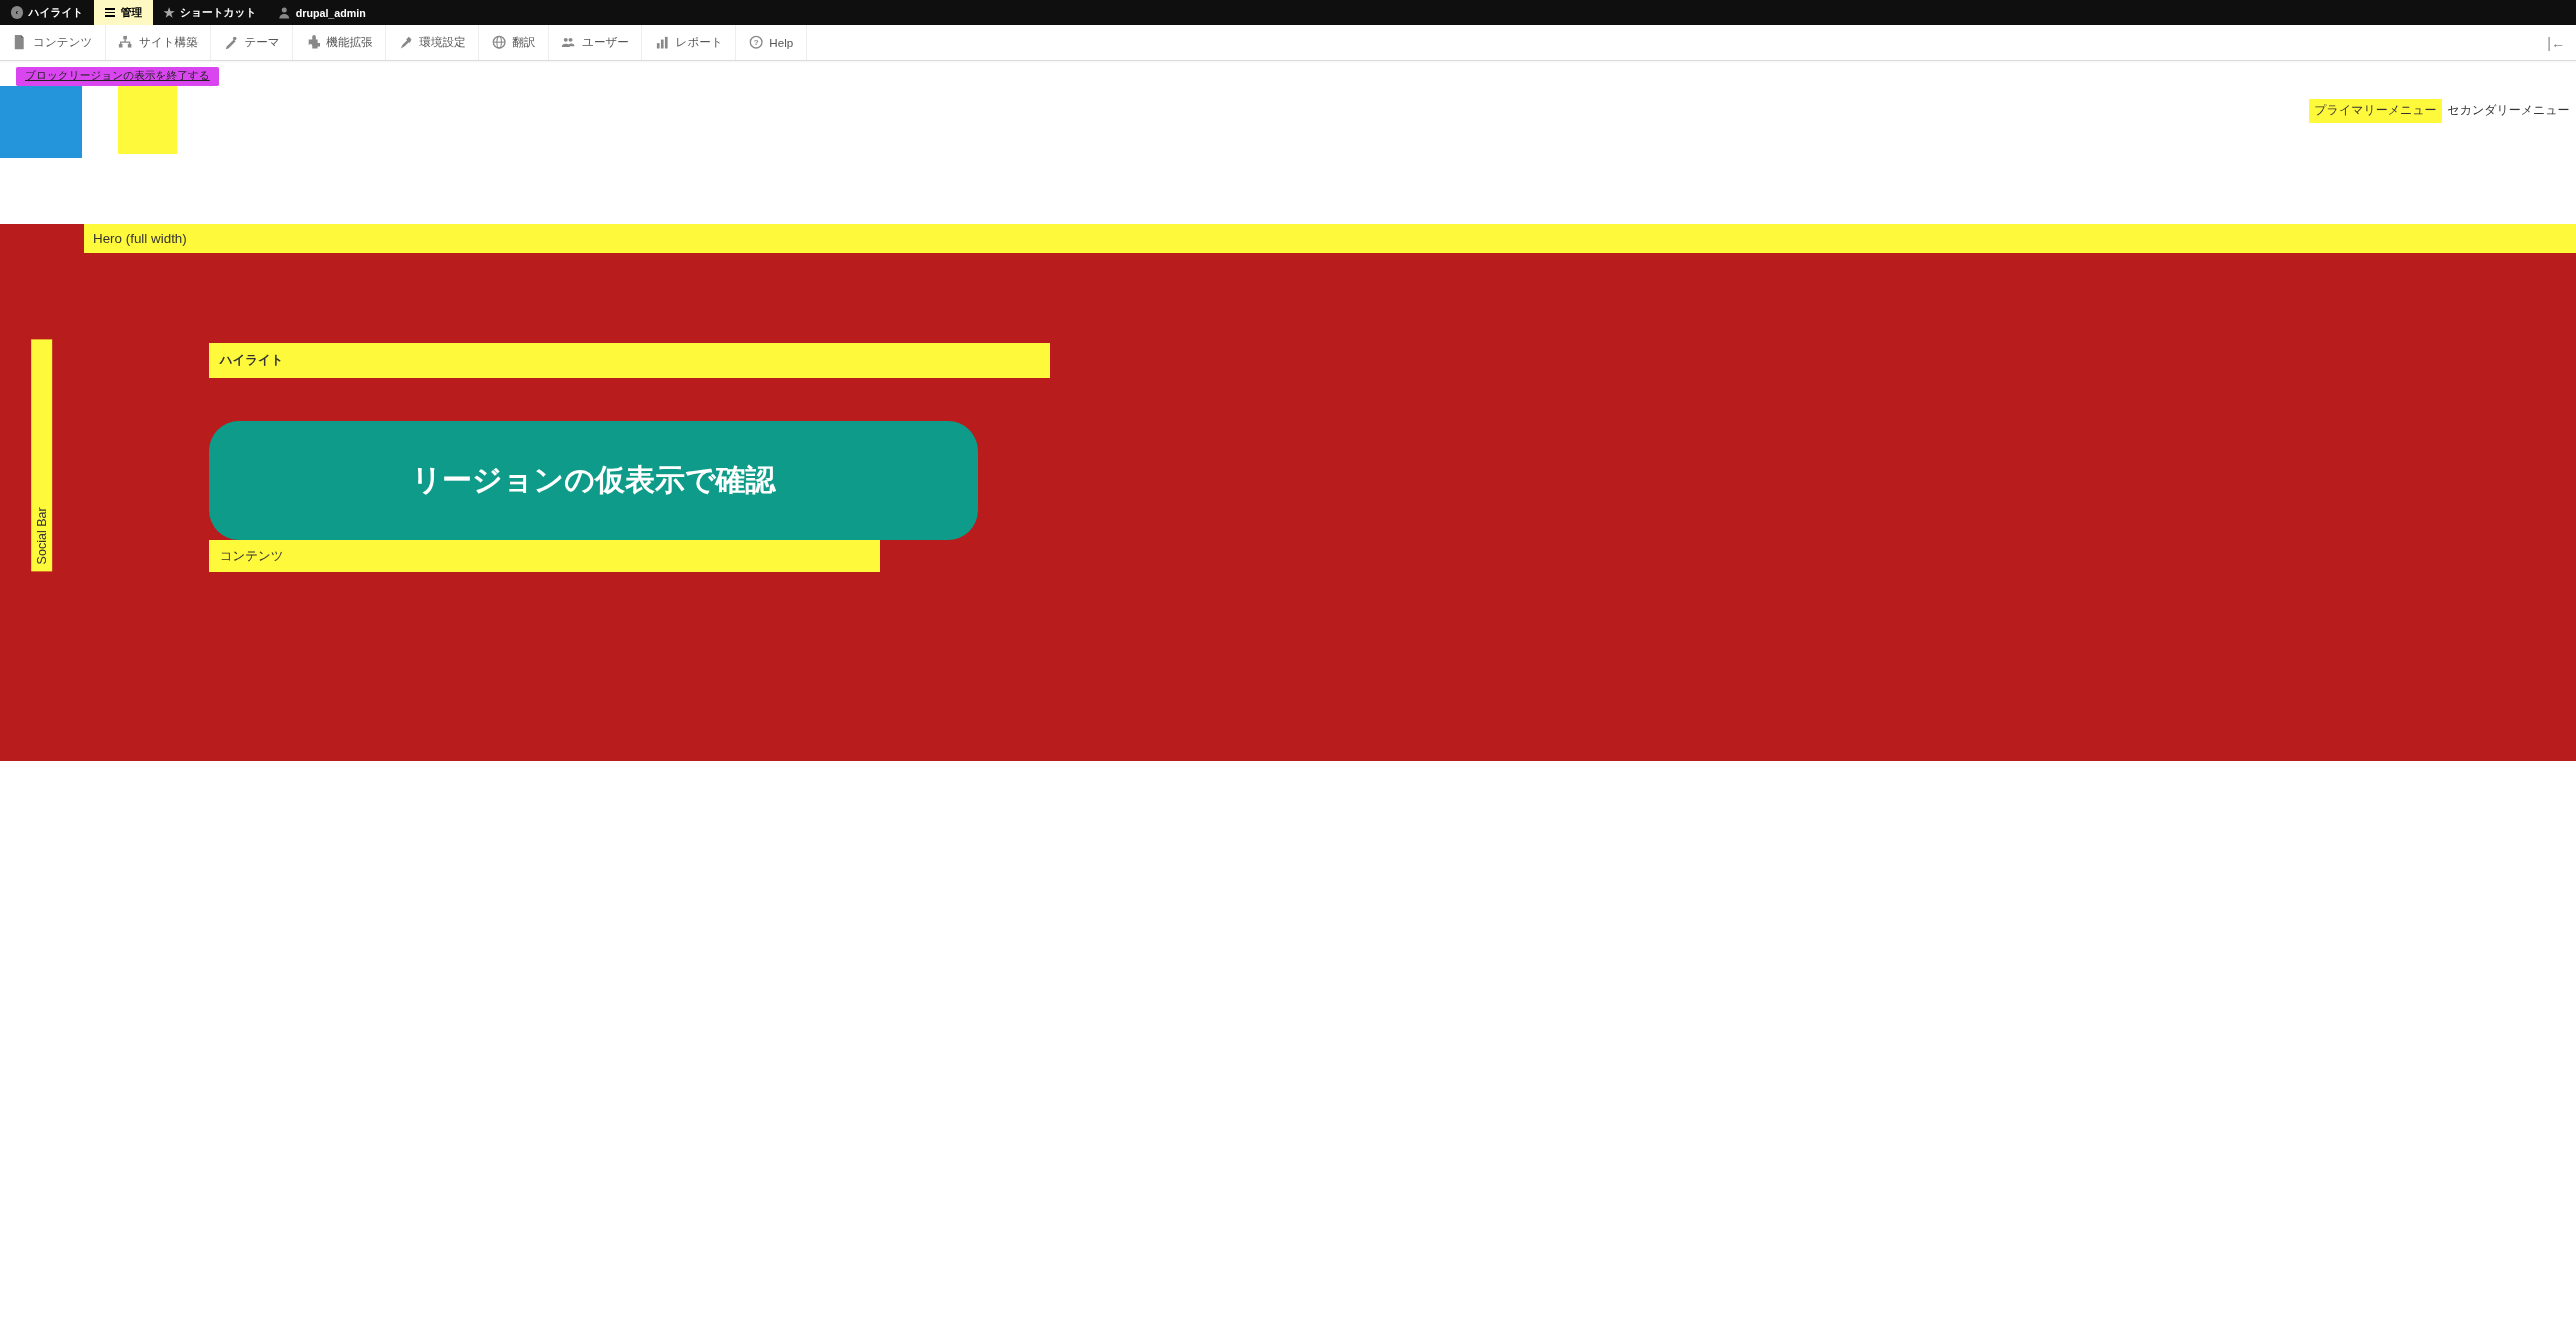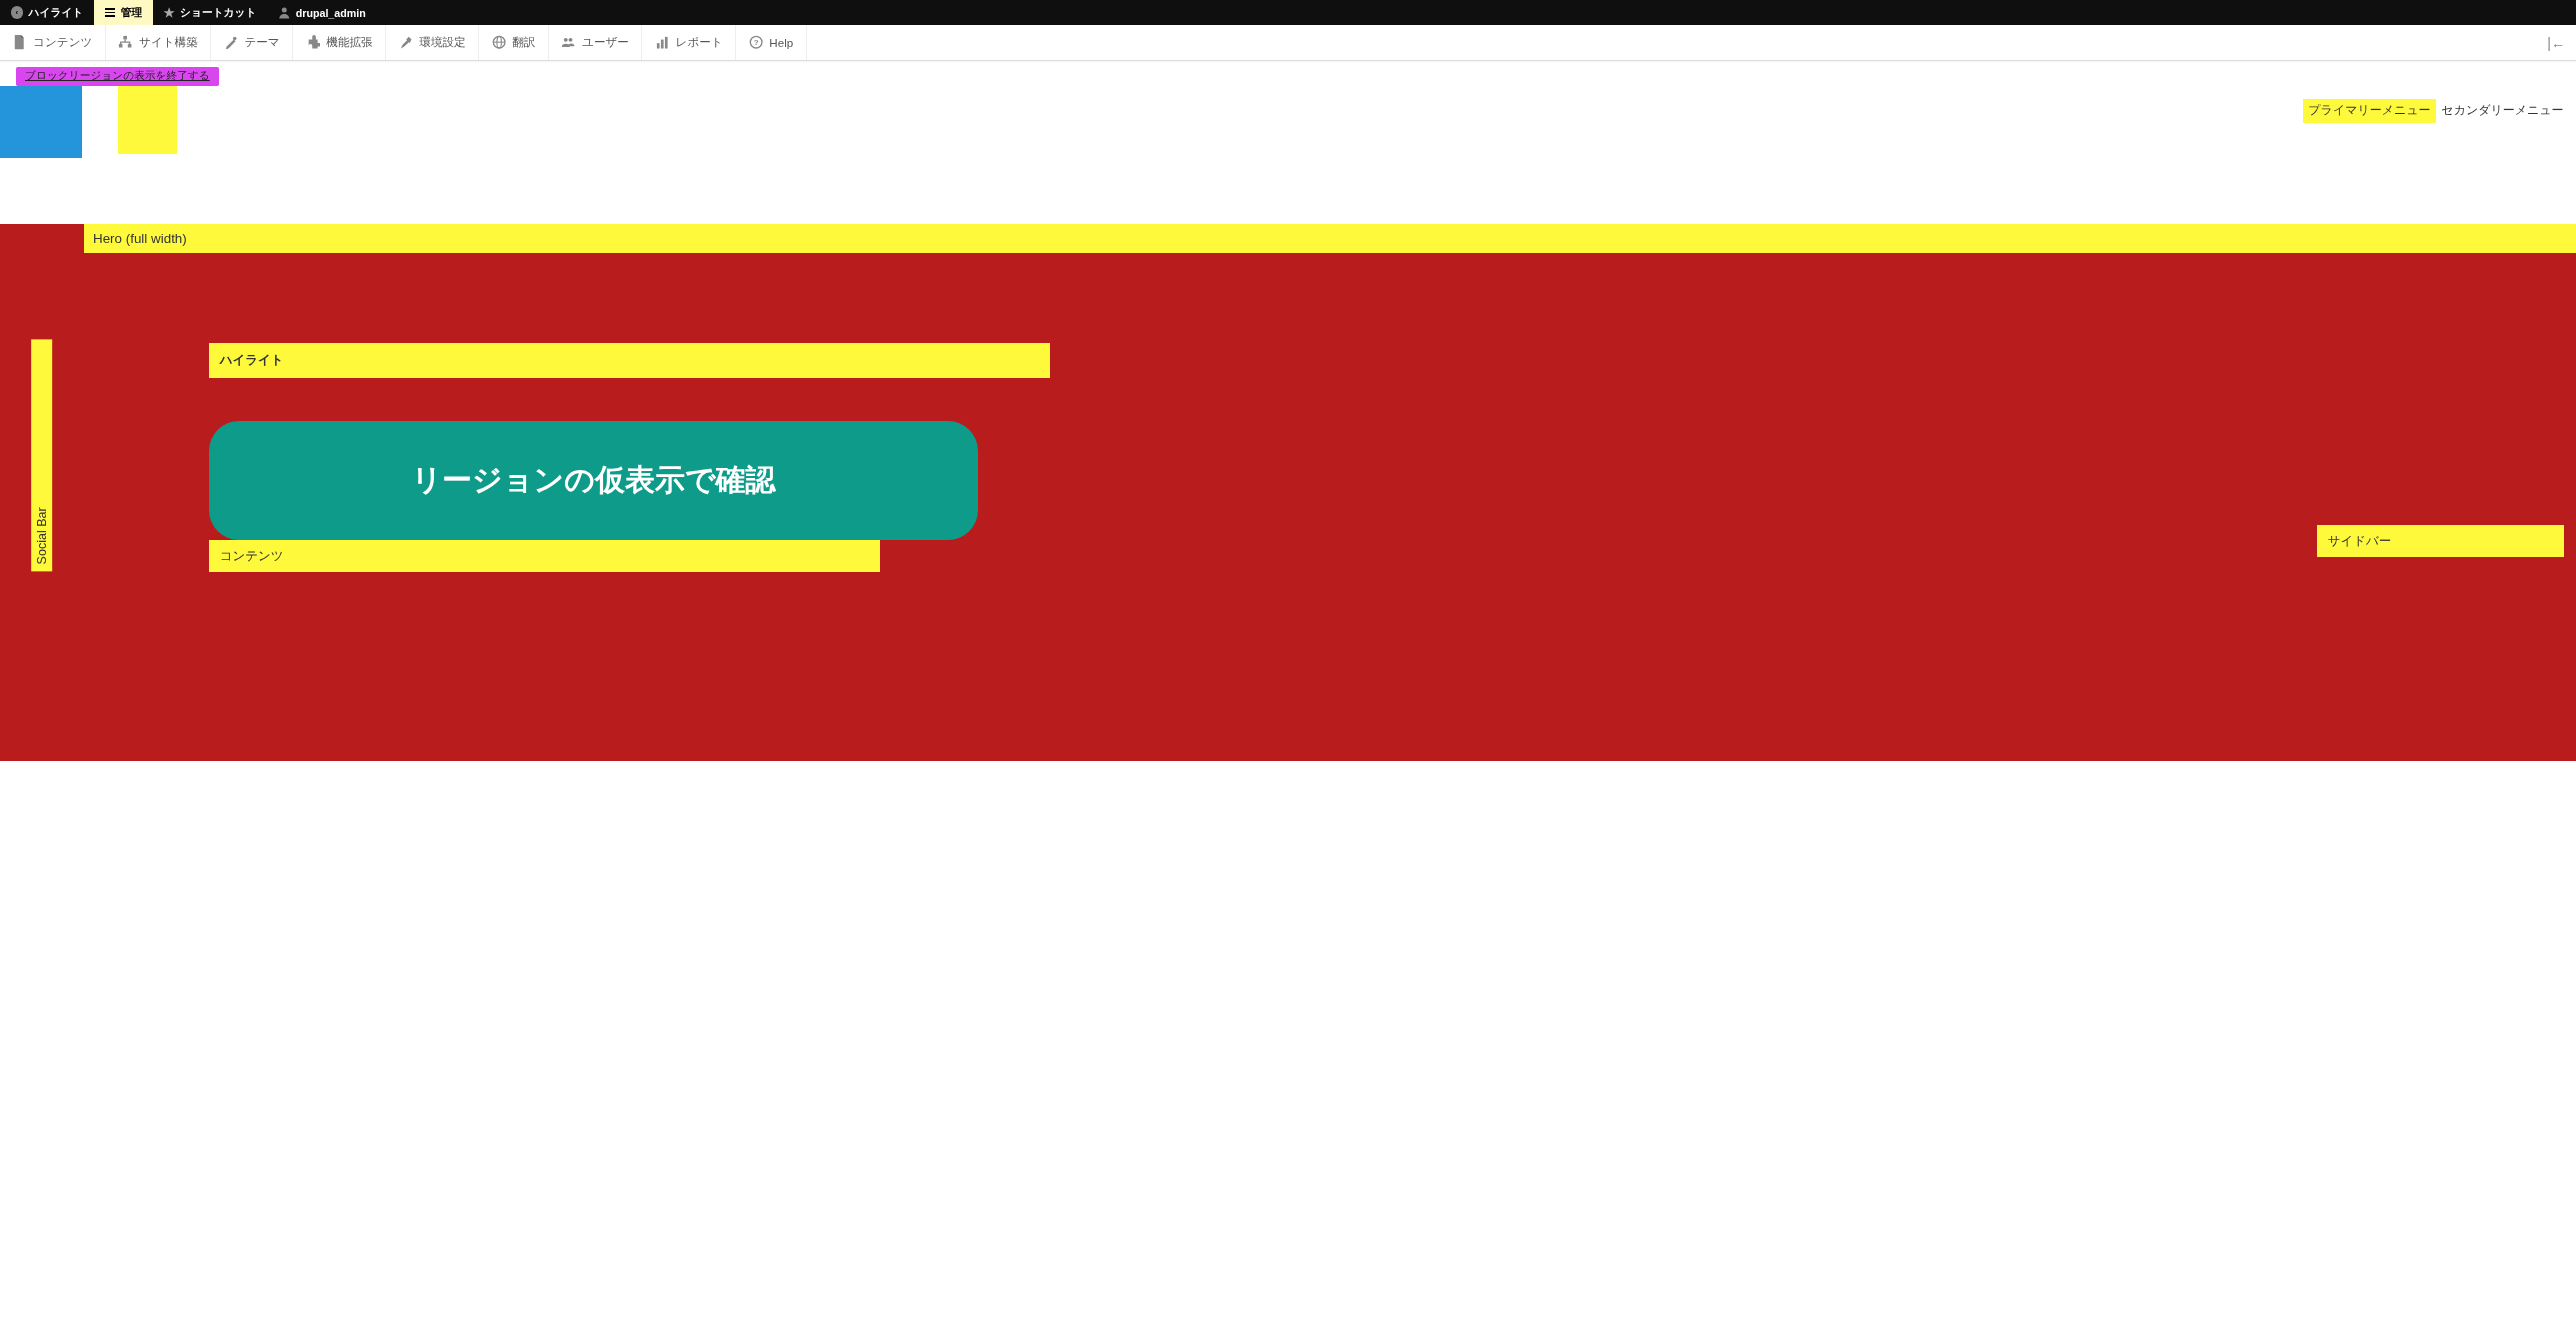--- a/index.html
+++ b/index.html
@@ -112,21 +112,21 @@
       background: #2494db;
     }
     .yellow-box-small {
       width: 59px;
       height: 68px;
       background: #fff93c;
       margin-left: 36px;
     }
     .menu-labels {
       position: absolute;
-      right: 7px;
+      right: 1px;
       top: 12.5px;
       display: flex;
       gap: 0;
       font-size: 12px;
       font-weight: 500;
       color: #333;
     }
     .menu-label-primary {
       background: #fff93c;
       padding: 3.6px 5.4px;
@@ -357,19 +357,16 @@
   <div class="body-wrap">
     <div class="social-bar-wrap">
       <div class="social-bar">Social Bar</div>
     </div>
     <div class="main-cols">
       <div class="center-col">
         <div class="region-block" style="width:841px;">ハイライト</div>
         <div class="teal-banner">リージョンの仮表示で確認</div>
         <div class="content-region">コンテンツ</div>
       </div>
-      <div class="right-col">
-        <div class="sidebar-region" style="margin-top:182px;">サイドバー</div>
-      </div>
     </div>
   </div>
 </div>
 
 
 </body></html>

